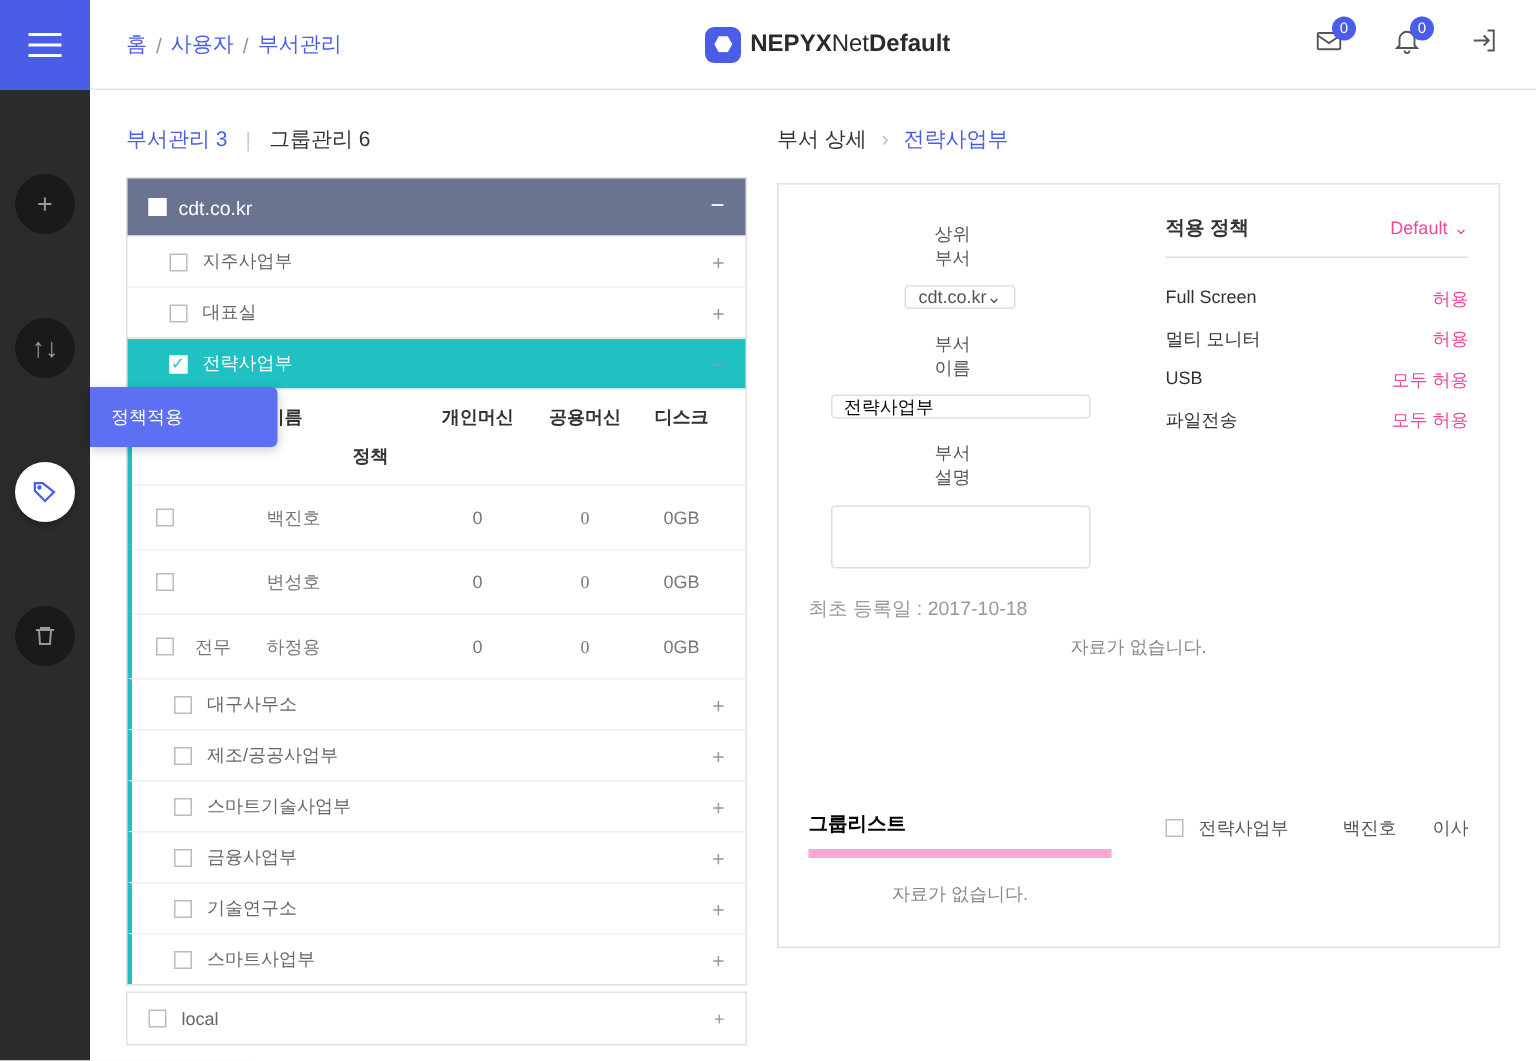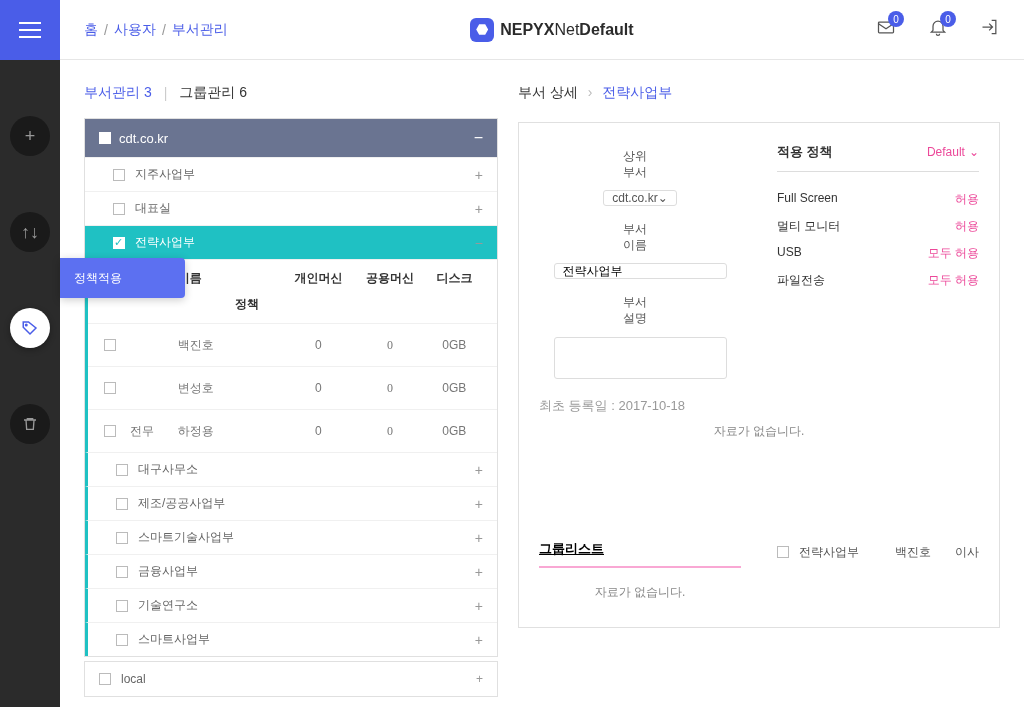--- a/index.html
+++ b/index.html
@@ -94,21 +94,21 @@
     .policy-row .pk { color: #333; }
     .policy-row .pv { color: #ec4899; }
     
     .reg-date { font-size: 13px; color: #999; margin-top: 18px; }
     
     .section-title { font-size: 13px; font-weight: 700; color: #4a5de8; border-bottom: 1px solid #ddd; padding-bottom: 8px; margin-top: 26px; margin-bottom: 14px; }
     .empty-msg { font-size: 12px; color: #888; text-align: center; padding: 8px 0 90px; }
     
     .bottom-lists { display: flex; gap: 36px; margin-top: 10px; }
     .bl { flex: 1; }
-    .bl-hdr { display: flex; justify-content: space-between; align-items: baseline; font-size: 13px; font-weight: 700; border-bottom: 2px solid #f9a8d4; padding-bottom: 8px; margin-bottom: 10px; text-decoration: underline; }
+    .bl-hdr { display: flex; justify-content: space-between; align-items: baseline; font-size: 13px; font-weight: 700; border-bottom: 6px solid #f9a8d4; padding-bottom: 8px; margin-bottom: 10px; }
     .bl-more { font-size: 11px; color: #4a5de8; font-weight: 400; cursor: pointer; }
     .bl-empty { font-size: 12px; color: #888; text-align: center; padding: 6px 0; }
     .bl-row { display: flex; align-items: center; gap: 10px; font-size: 12px; color: #555; padding: 4px 0; }
     .bl-row .cb { width: 12px; height: 12px; border: 1px solid #bbb; flex-shrink: 0; }
     .bl-row span:nth-child(2) { flex: 1; }
     .bl-row span:nth-child(3) { width: 50px; }
   </style>
 </head>
 <body>
 

